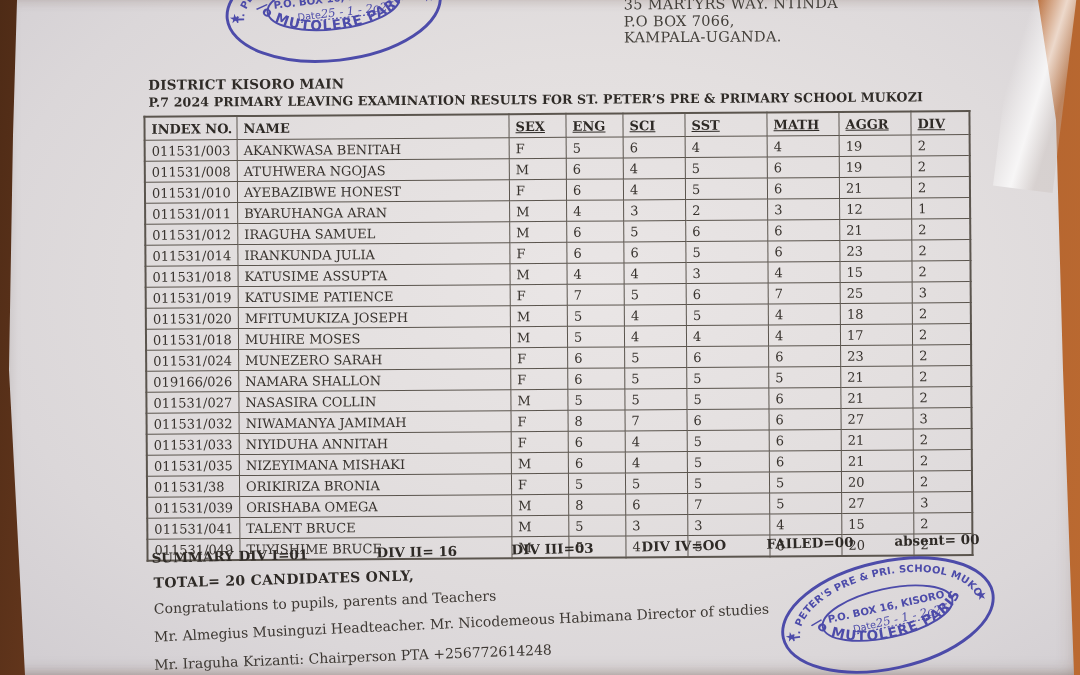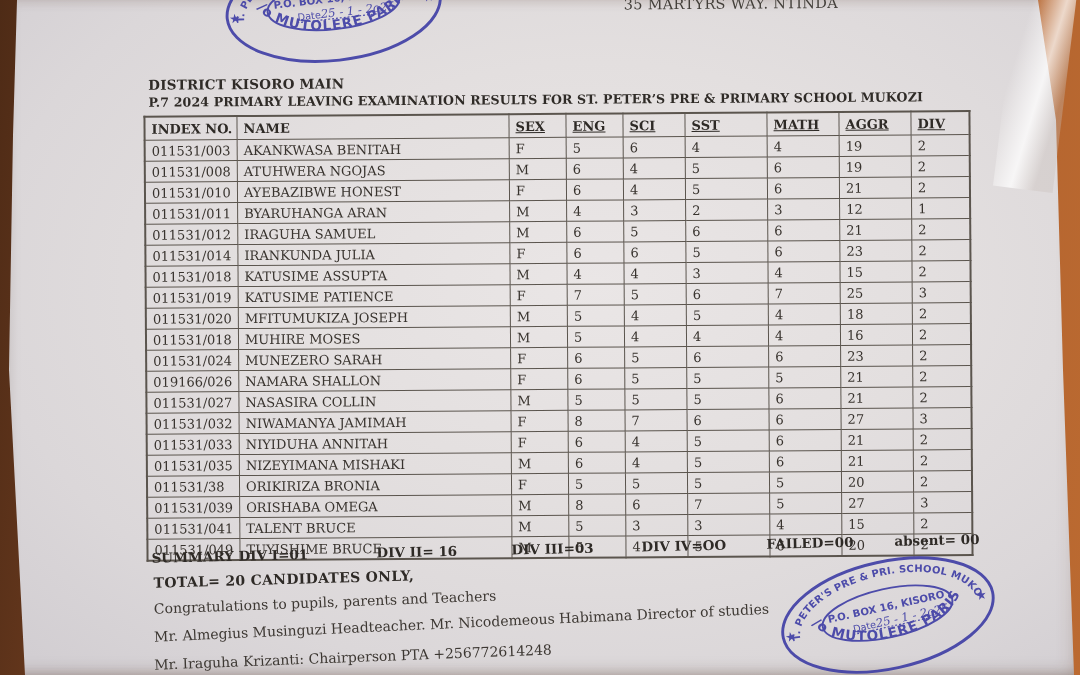--- a/index.html
+++ b/index.html
@@ -61,20 +61,22 @@
 <body>
 
 <div class="photo">
   <div class="paper"></div>
   <div class="fold"></div>
 
   <div class="content">
 
     <div class="address">
         <div>35 MARTYRS WAY. NTINDA</div>
+        <div>P.O BOX 7066,</div>
+        <div>KAMPALA-UGANDA.</div>
       </div>
 
     <div class="district">DISTRICT KISORO MAIN</div>
     <div class="title">P.7 2024 PRIMARY LEAVING EXAMINATION RESULTS FOR ST. PETER’S PRE &amp; PRIMARY SCHOOL MUKOZI</div>
 
     <table class="results">
       <thead>
           <tr id="head-row">
             <th class="c0">INDEX NO.</th>
             <th class="c1">NAME</th>
@@ -188,21 +190,21 @@
             <td class="c8">2</td>
           </tr>
           <tr>
             <td class="c0">011531/018</td>
             <td class="c1">MUHIRE MOSES</td>
             <td class="c2">M</td>
             <td class="c3">5</td>
             <td class="c4">4</td>
             <td class="c5">4</td>
             <td class="c6">4</td>
-            <td class="c7">16</td>
+            <td class="c7">17</td>
             <td class="c8">2</td>
           </tr>
           <tr>
             <td class="c0">011531/024</td>
             <td class="c1">MUNEZERO SARAH</td>
             <td class="c2">F</td>
             <td class="c3">6</td>
             <td class="c4">5</td>
             <td class="c5">6</td>
             <td class="c6">6</td>

